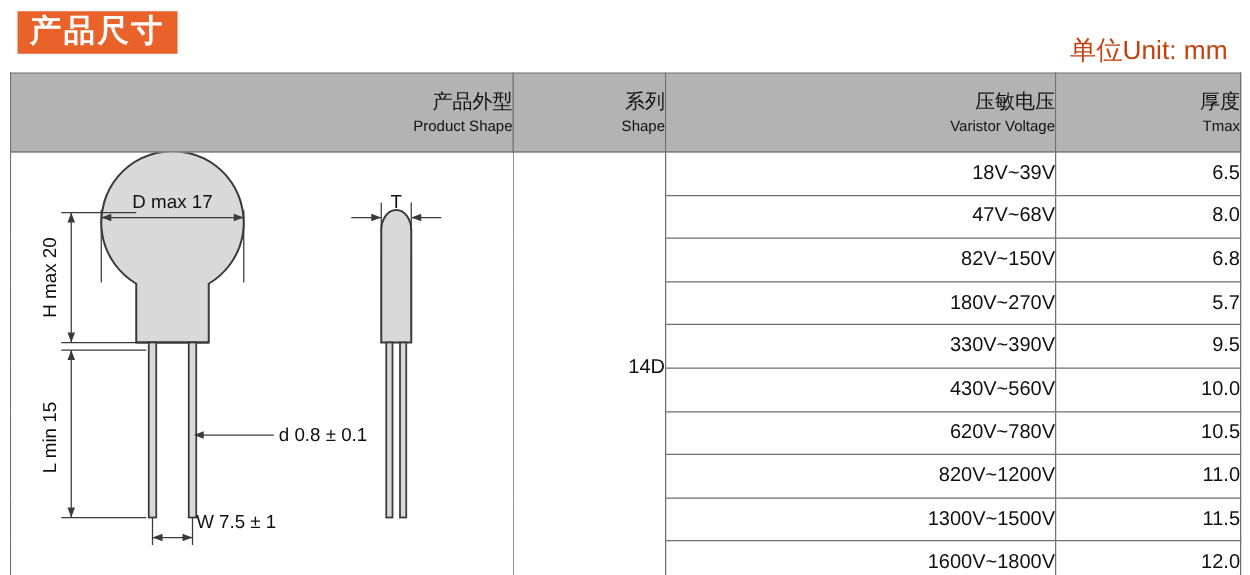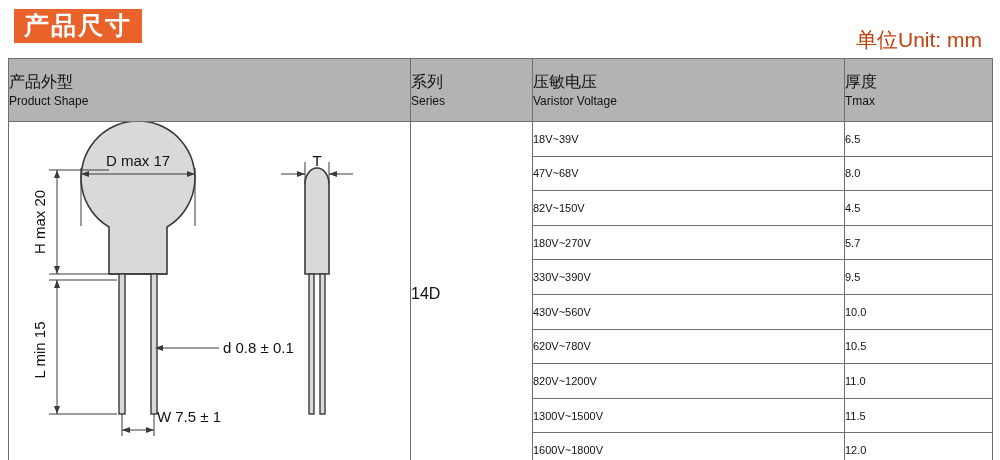--- a/index.html
+++ b/index.html
@@ -65,21 +65,21 @@
     width: 984px;
   }
   table.dim {
     border-collapse: collapse;
     table-layout: fixed;
     width: 984px;
   }
   table.dim td, table.dim th {
     border: 1px solid #6f6f6f;
     padding: 0;
-    text-align: left;
+    text-align: right;
     vertical-align: middle;
     margin-top: 20px;
   }
   thead th {
     background: #b3b3b3;
     height: 62px;
     font-weight: normal;
     font-size: 15px;
     line-height: 1.45;
     color: #111;
@@ -97,21 +97,21 @@
     position: relative;
     padding: 0;
     background: #ffffff;
   }
   td.series-cell {
     font-size: 16px;
     color: #111;
   }
   td.volt-cell, td.tmax-cell {
     height: 33.6px;
-    font-size: 11px;
+    font-size: 16px;
     color: #111;
   }
 
   
   .drawing {
     position: absolute;
     inset: 0;
   }
   .drawing svg {
     display: block;
@@ -136,21 +136,21 @@
         <col class="col-tmax">
       </colgroup>
       <thead>
         <tr>
           <th>
             <span class="zh">产品外型</span>
             <span class="en">Product Shape</span>
           </th>
           <th>
             <span class="zh">系列</span>
-            <span class="en">Series</span>
+            <span class="en">Shape</span>
           </th>
           <th>
             <span class="zh">压敏电压</span>
             <span class="en">Varistor Voltage</span>
           </th>
           <th>
             <span class="zh">厚度</span>
             <span class="en">Tmax</span>
           </th>
         </tr>
@@ -243,21 +243,21 @@
           <td class="series-cell" rowspan="10">14D</td>
           <td class="volt-cell">18V~39V</td>
           <td class="tmax-cell">6.5</td>
         </tr>
         <tr>
           <td class="volt-cell">47V~68V</td>
           <td class="tmax-cell">8.0</td>
         </tr>
         <tr>
           <td class="volt-cell">82V~150V</td>
-          <td class="tmax-cell">4.5</td>
+          <td class="tmax-cell">6.8</td>
         </tr>
         <tr>
           <td class="volt-cell">180V~270V</td>
           <td class="tmax-cell">5.7</td>
         </tr>
         <tr>
           <td class="volt-cell">330V~390V</td>
           <td class="tmax-cell">9.5</td>
         </tr>
         <tr>

